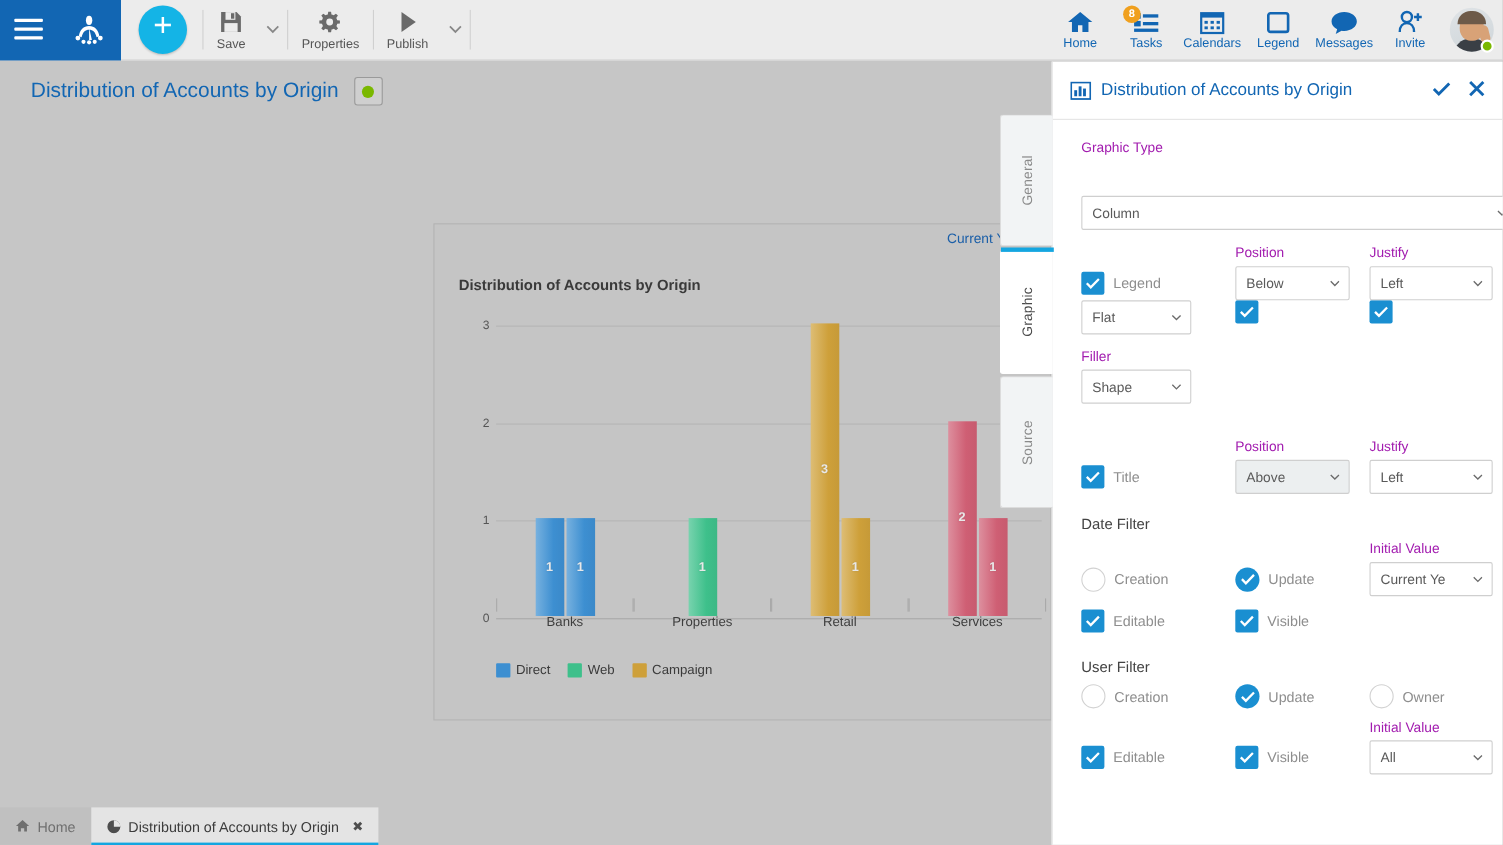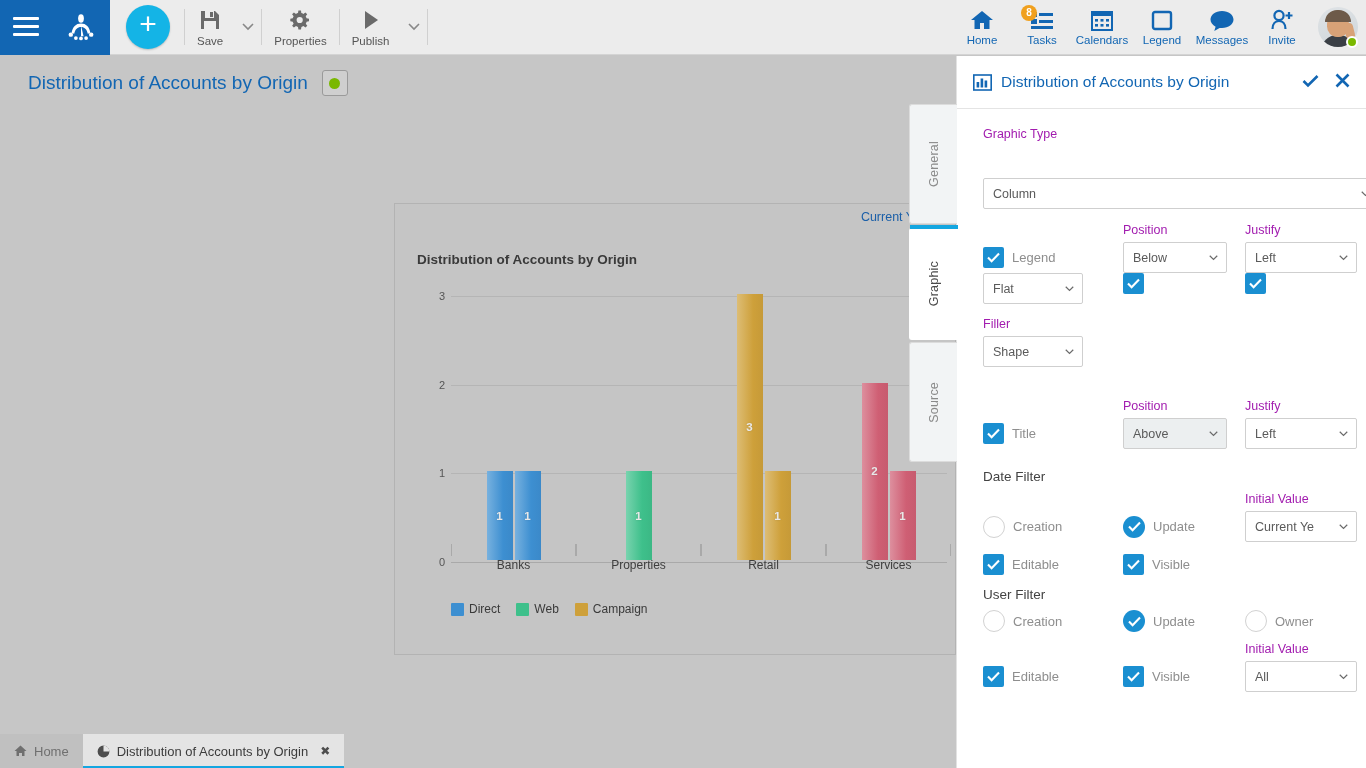--- a/index.html
+++ b/index.html
@@ -630,21 +630,21 @@
         <span class="cb on">
           <svg width="13" height="11" viewBox="0 0 13 11">
               <path d="M1 5.5 L4.6 9.2 L12 1.6" stroke="#fff" stroke-width="2.1" fill="none"></path>
             </svg>
         </span>
         <span class="cb-label">Visible</span>
       </div>
       <div></div>
     </div>
 
-    <div class="sect-title" style="margin-top:12px;">User Filter</div>
+    <div class="sect-title" style="margin-top:24px;">User Filter</div>
 
     <div class="grid3" style="margin-top:8px; align-items:center;">
       <div class="cbrow">
         <span class="rb off"></span>
         <span class="cb-label">Creation</span>
       </div>
       <div class="cbrow">
         <span class="rb on">
           <svg width="13" height="11" viewBox="0 0 13 11">
               <path d="M1 5.5 L4.6 9.2 L12 1.6" stroke="#fff" stroke-width="2.1" fill="none"></path>

